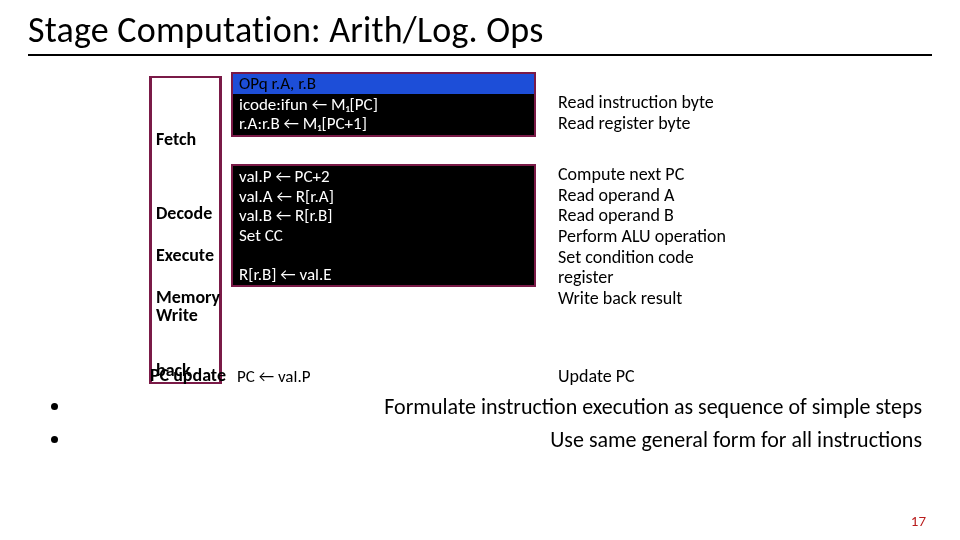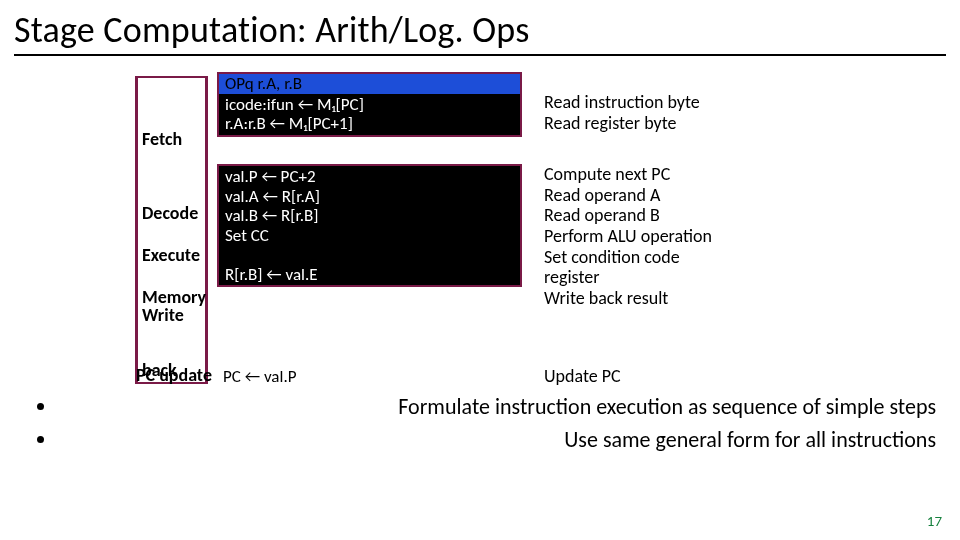--- a/index.html
+++ b/index.html
@@ -1,27 +1,27 @@
 <!DOCTYPE html>
 <html><head>
 <meta charset="utf-8">
 <style>
   * { box-sizing: border-box; margin: 0; padding: 0; }
   html, body { width: 960px; height: 540px; font-family: "Calibri", "Segoe UI", Arial, sans-serif; background: #fff; color: #000; }
-  .slide { position: relative; width: 960px; height: 540px; padding: 8px 14px; }
+  .slide { position: relative; width: 960px; height: 540px; padding: 8px 28px; }
   .title { font-size: 36px; font-weight: 400; border-bottom: 2px solid #000; padding-bottom: 2px; margin-bottom: 8px; letter-spacing: 0.2px; }
   .table-wrap { position: relative; width: 880px; height: 320px; margin-left: 6px; }
   .stage-col-bg { position: absolute; left: 115px; top: 12px; width: 73px; height: 308px; background: #fff; border: 2px solid #7a1a47; border-left-width: 3px; border-right-width: 3px; }
   .stage-label { position: absolute; left: 122px; font-size: 18px; line-height: 1.05; font-weight: bold; }
   .code-box { position: absolute; left: 197px; width: 305px; background: #000; color: #fff; font-size: 17px; line-height: 1.15; padding: 1px 6px; border: 2px solid #7a1a47; white-space: nowrap; }
   .code-box .hdr { background: #1d4ed8; color: #000; margin: -1px -6px 0 -6px; padding: 0 6px; border-bottom: 1px solid #000; }
   .desc { position: absolute; left: 524px; width: 360px; font-size: 18px; line-height: 1.15; white-space: pre-line; }
   .bullets { margin: 10px 10px 0 26px; font-size: 22px; line-height: 1.15; }
   .bullets li { margin-bottom: 8px; list-style: disc; margin-left: 18px; text-align: right; }
-  .pagenum { position: absolute; right: 18px; bottom: 10px; font-size: 15px; color: #15803d; }
+  .pagenum { position: absolute; right: 34px; bottom: 10px; font-size: 15px; color: #b91c1c; }
   .upd-box { position: absolute; left: 197px; width: 305px; font-size: 17px; padding: 0 6px; }
 </style>
 </head>
 <body>
 
 <div class="slide">
   <div class="title">Stage Computation: Arith/Log. Ops</div>
 
   <div class="table-wrap">
     <div class="stage-col-bg"></div>

